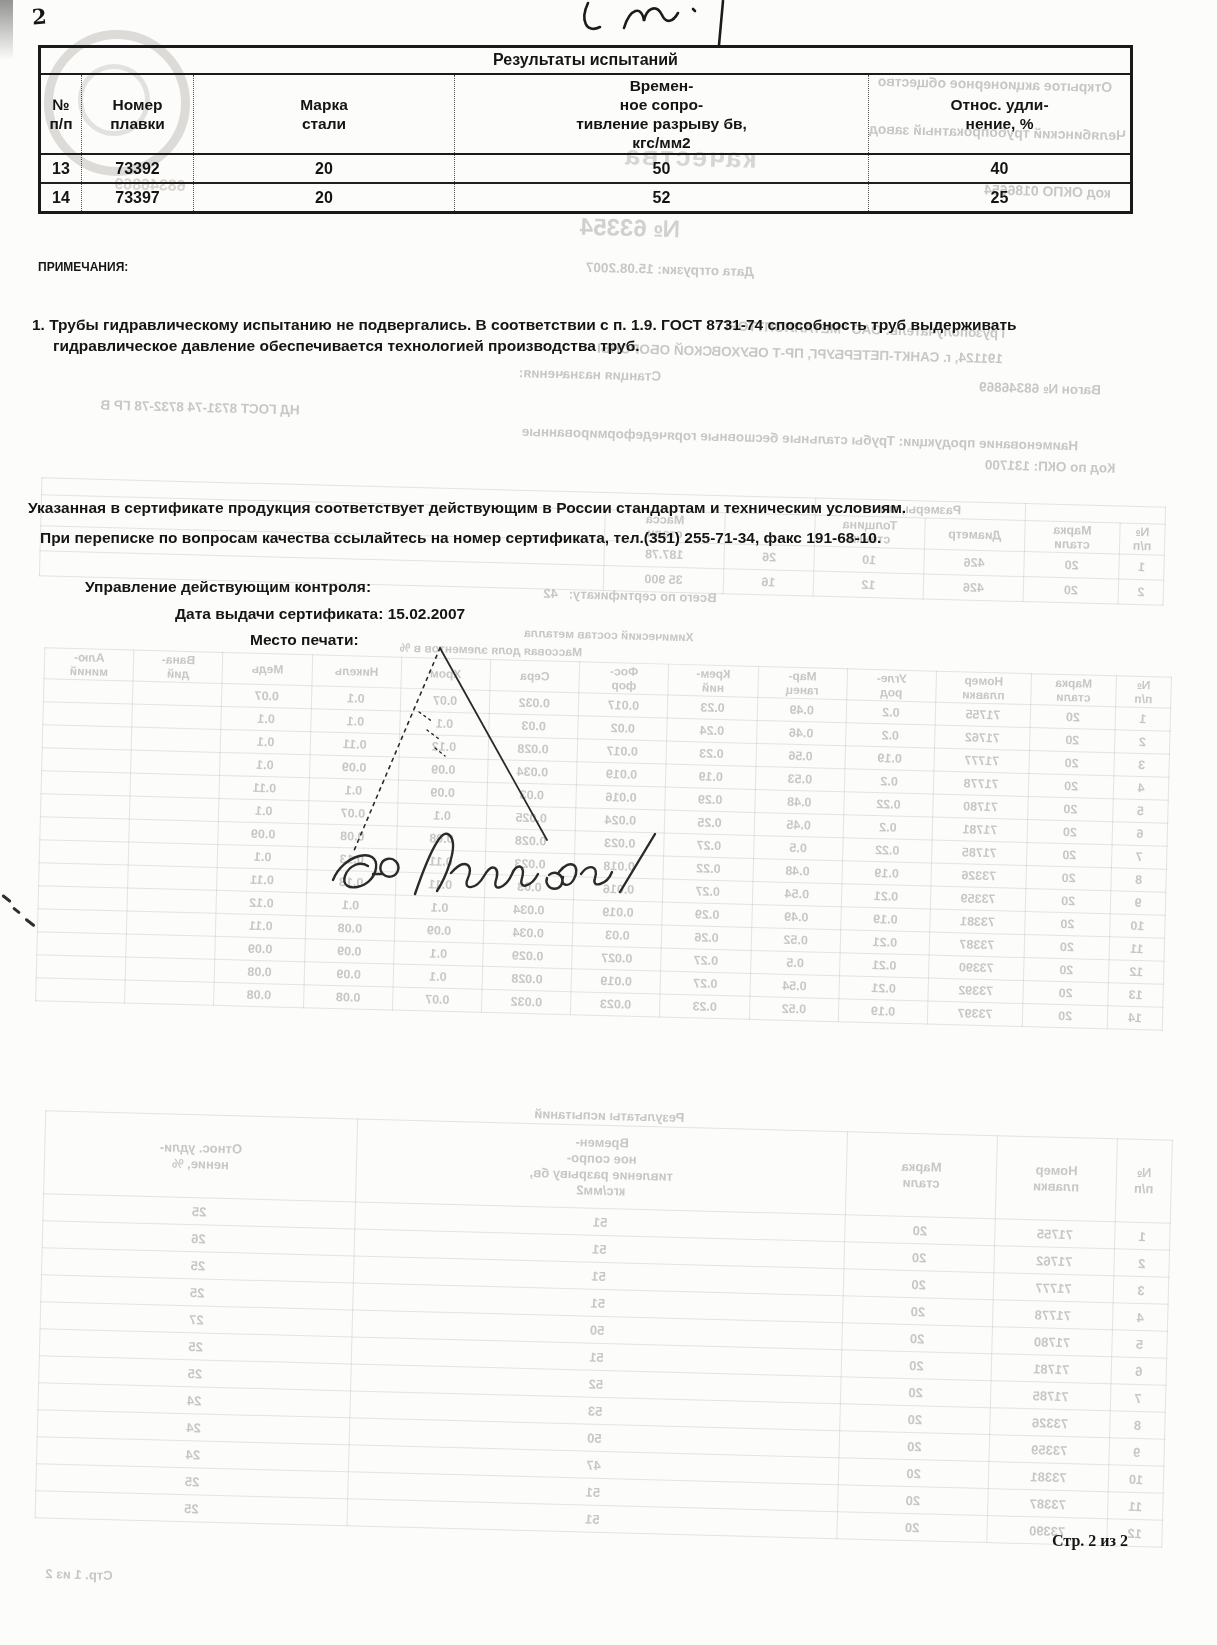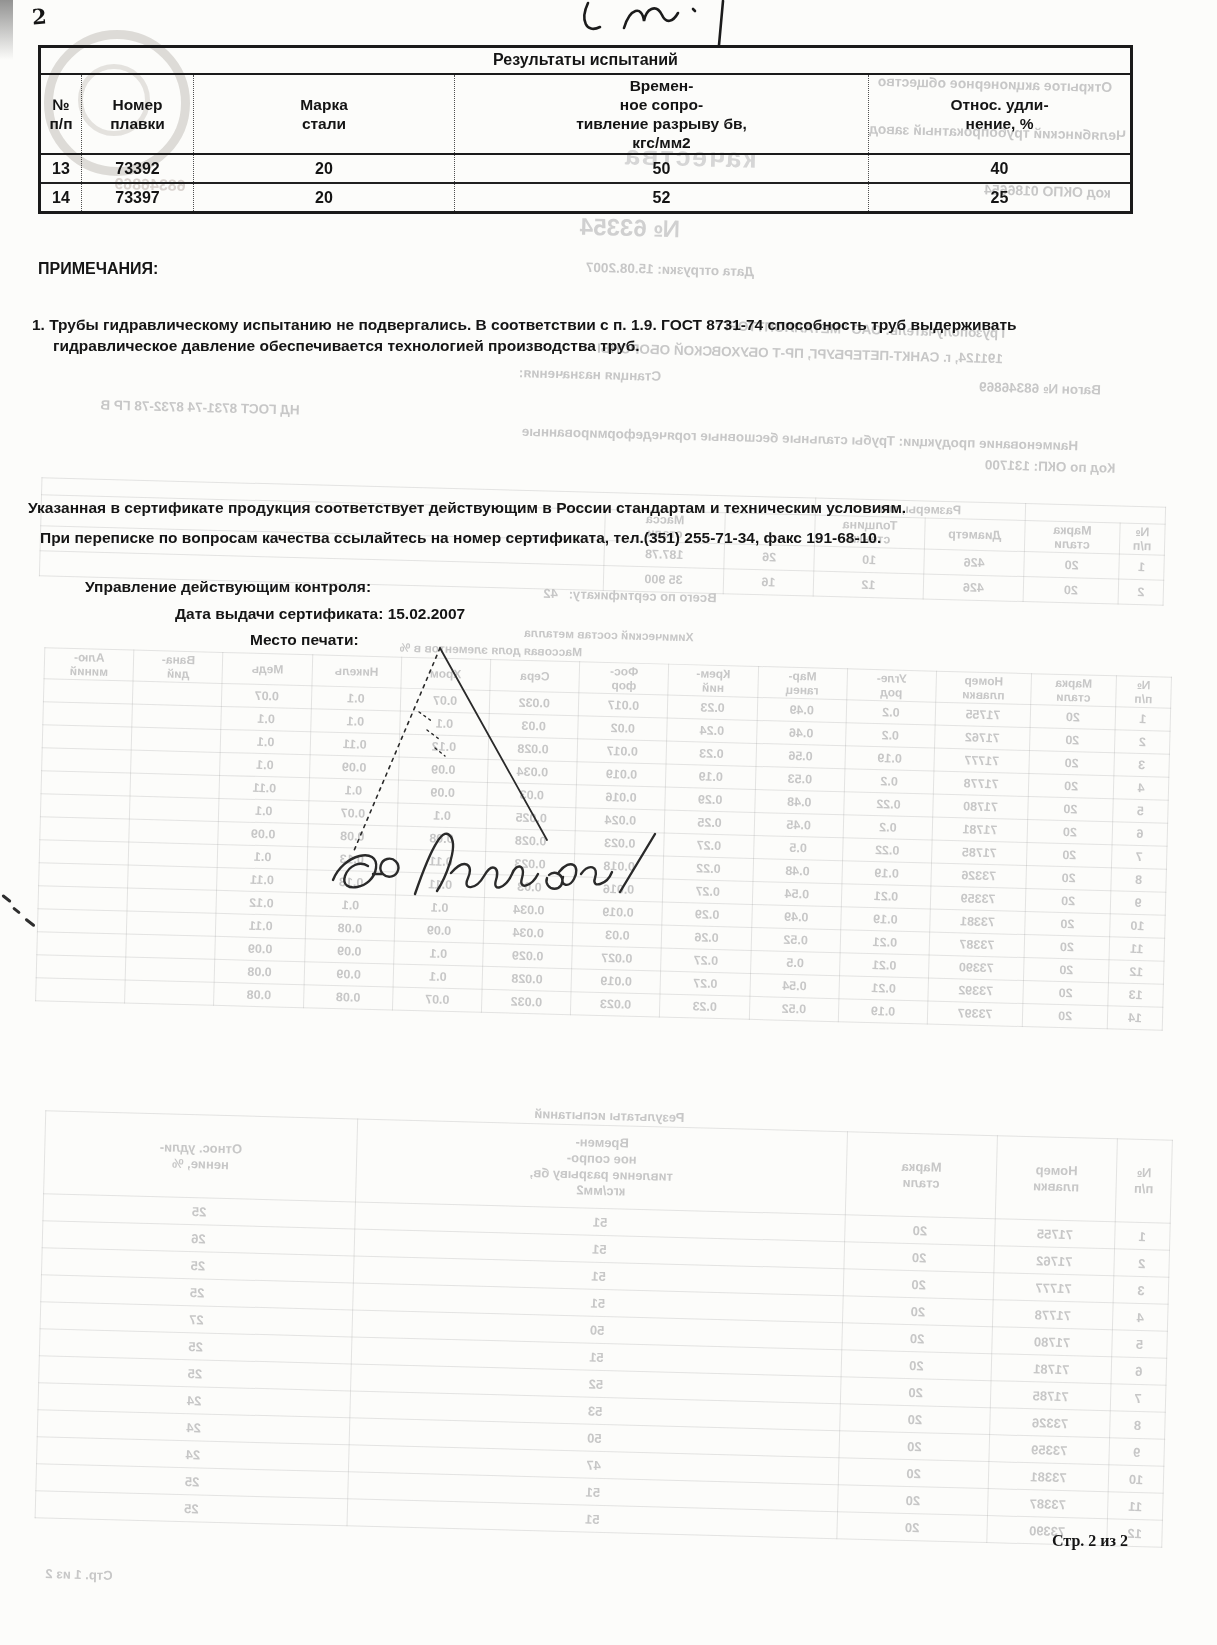--- a/index.html
+++ b/index.html
@@ -10,21 +10,21 @@
   .hand-2{left:32px;top:4px;font-size:21px;transform:rotate(-4deg);font-family:"DejaVu Serif",serif;}
   .main-table{position:absolute;left:38px;top:45px;width:1092px;z-index:2;
               border-collapse:collapse;table-layout:fixed;border:3px solid #1a1a1a;
               font-weight:bold;color:#141414;}
   .main-table th,.main-table td{border-left:1px dotted #4f4f4f;border-right:1px dotted #4f4f4f;padding:0;}
   .title-row th{border-left:none;border-right:none;border-bottom:2px solid #1a1a1a;
                 font-size:16px;padding:3px 0 4px;text-align:center;}
   .header-row th{border-bottom:2px solid #1a1a1a;height:78px;vertical-align:middle;
                  white-space:pre-line;font-size:15.5px;line-height:19px;text-align:center;}
   .main-table tbody td{height:27px;text-align:center;font-size:16px;border-bottom:2px solid #202020;}
-  .notes-head{left:38px;top:260px;font-size:16px;}
+  .notes-head{left:38px;top:260px;font-size:12px;}
   .notes{position:absolute;left:32px;top:314px;width:1045px;z-index:2;font-weight:bold;font-size:15.5px;line-height:21px;}
   .note-item{margin-bottom:10px;padding-left:21px;text-indent:-21px;}
   .p-compliance{left:28px;top:499px;width:1120px;font-size:15.5px;}
   .p-contact{left:40px;top:529px;width:1120px;font-size:15.5px;}
   .s-dept{left:85px;top:578px;font-size:15.5px;}
   .s-date{left:175px;top:605px;font-size:15.5px;}
   .s-place{left:250px;top:631px;font-size:15.5px;}
   .footer-page{left:1052px;top:1532px;font-size:16px;font-family:Liberation Serif, serif;}
   
   .stamp-ring{position:absolute;z-index:1;border-radius:50%;}

